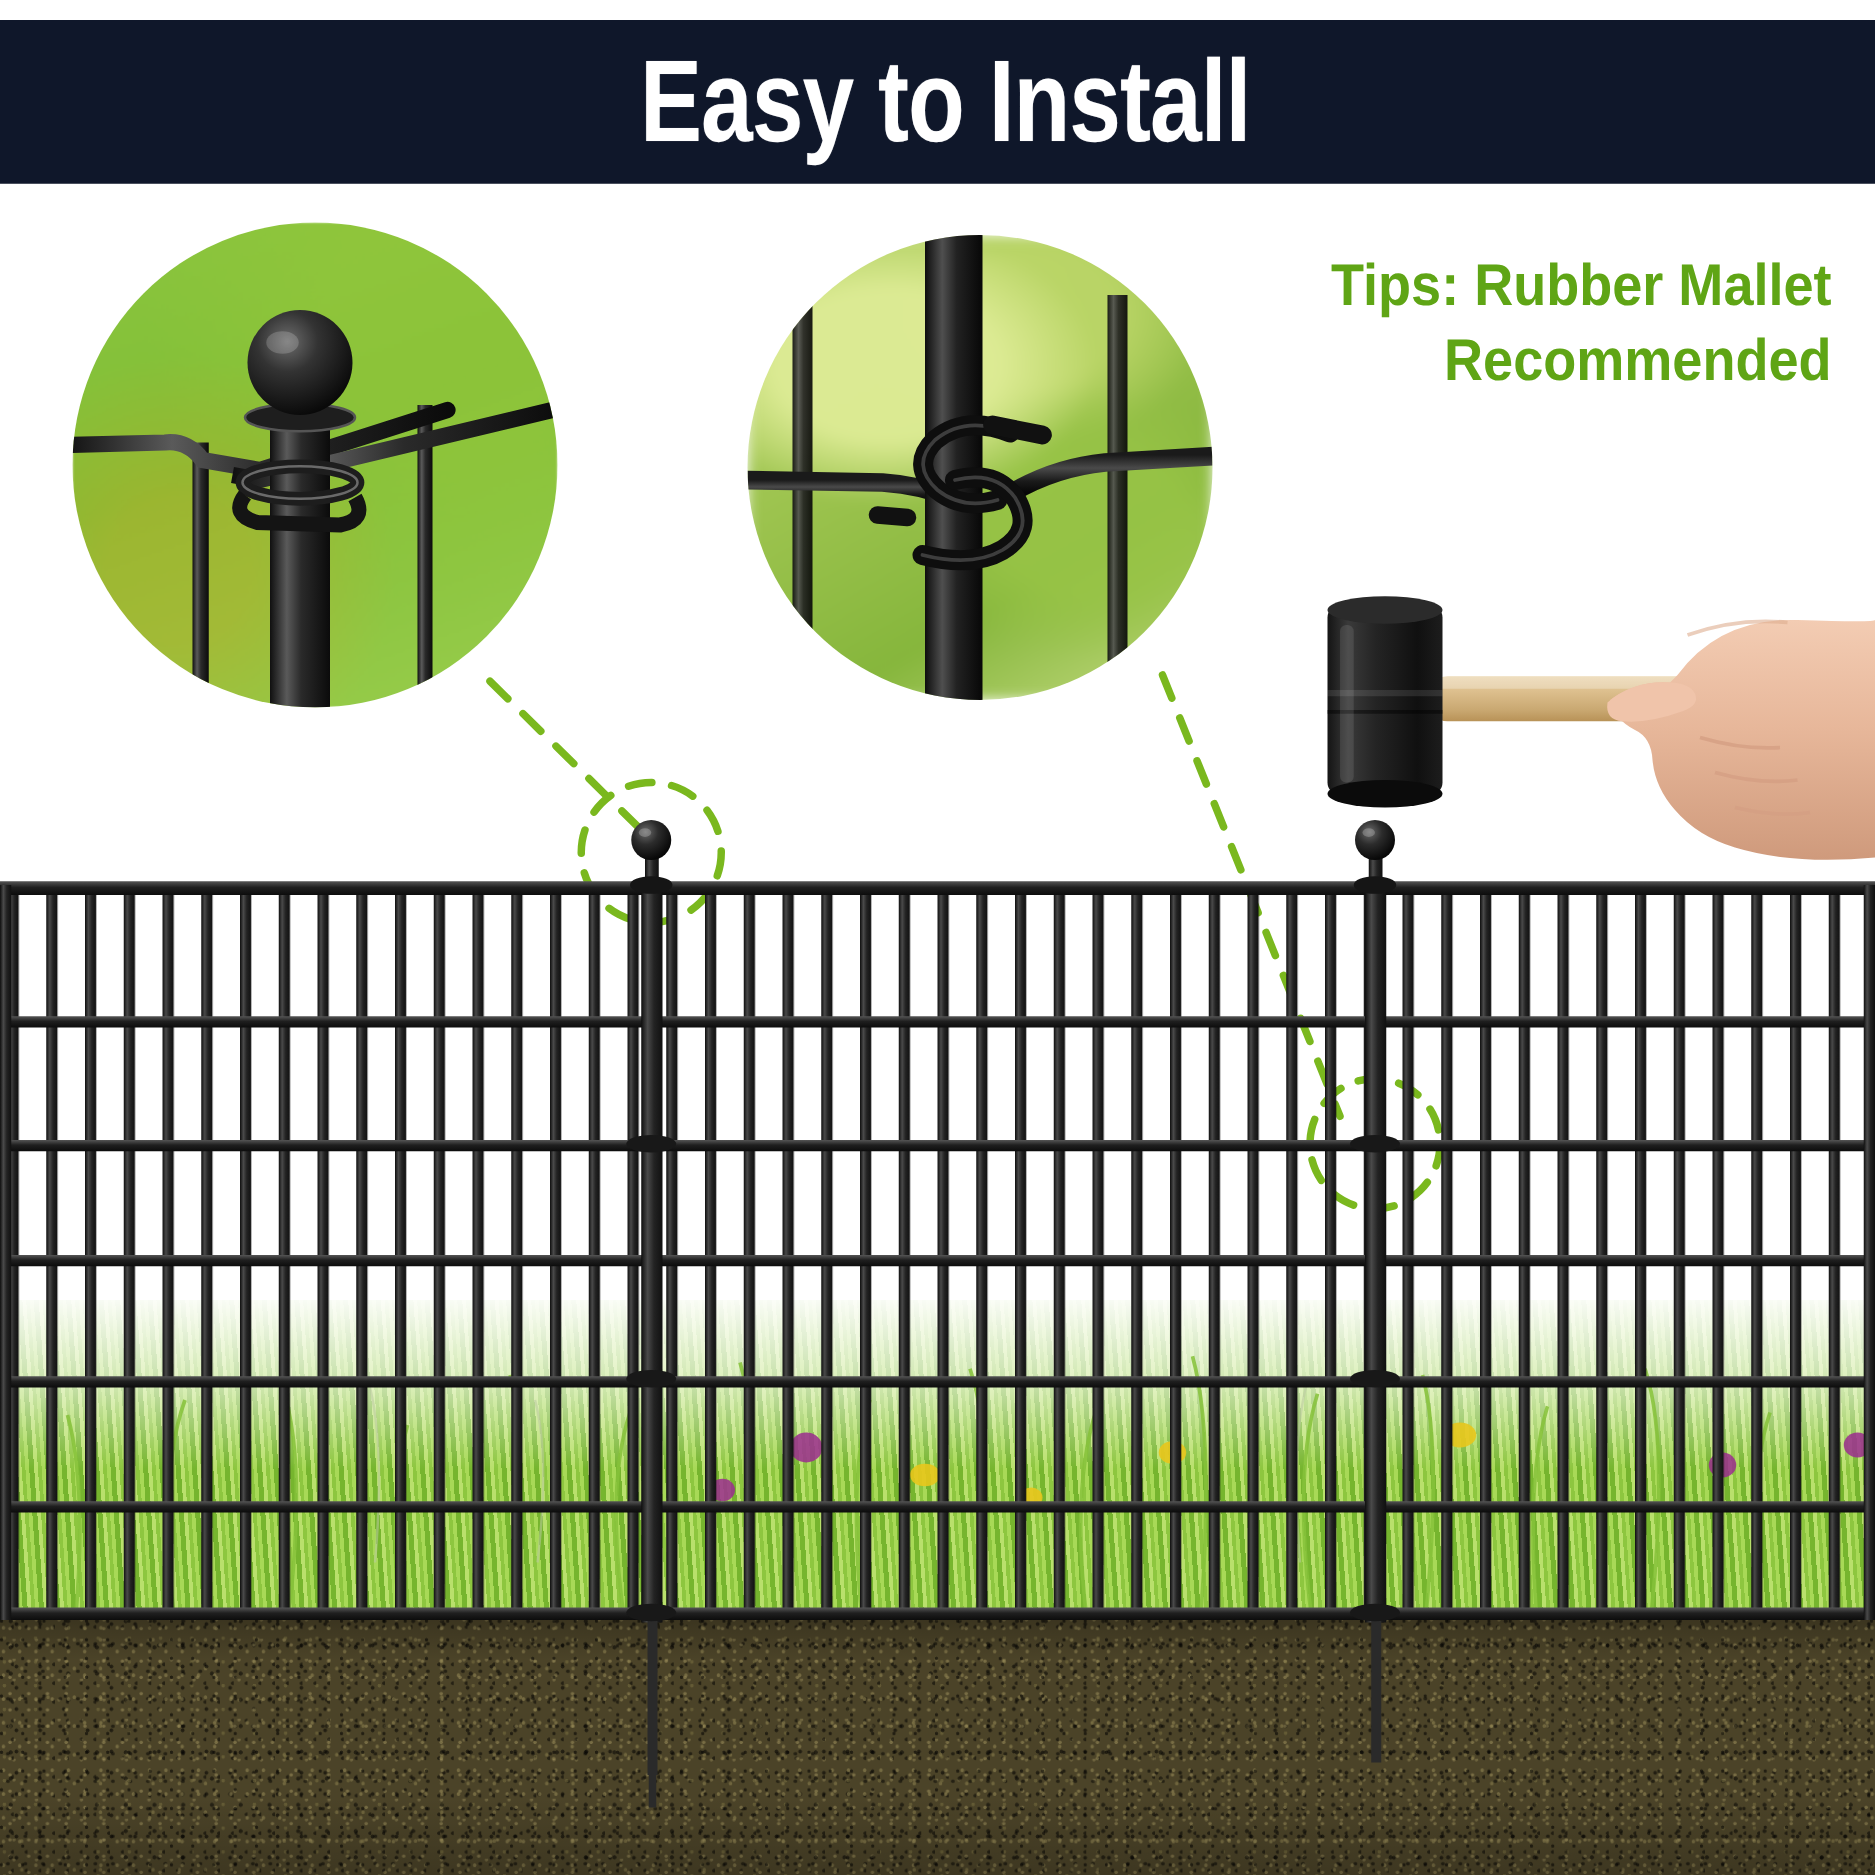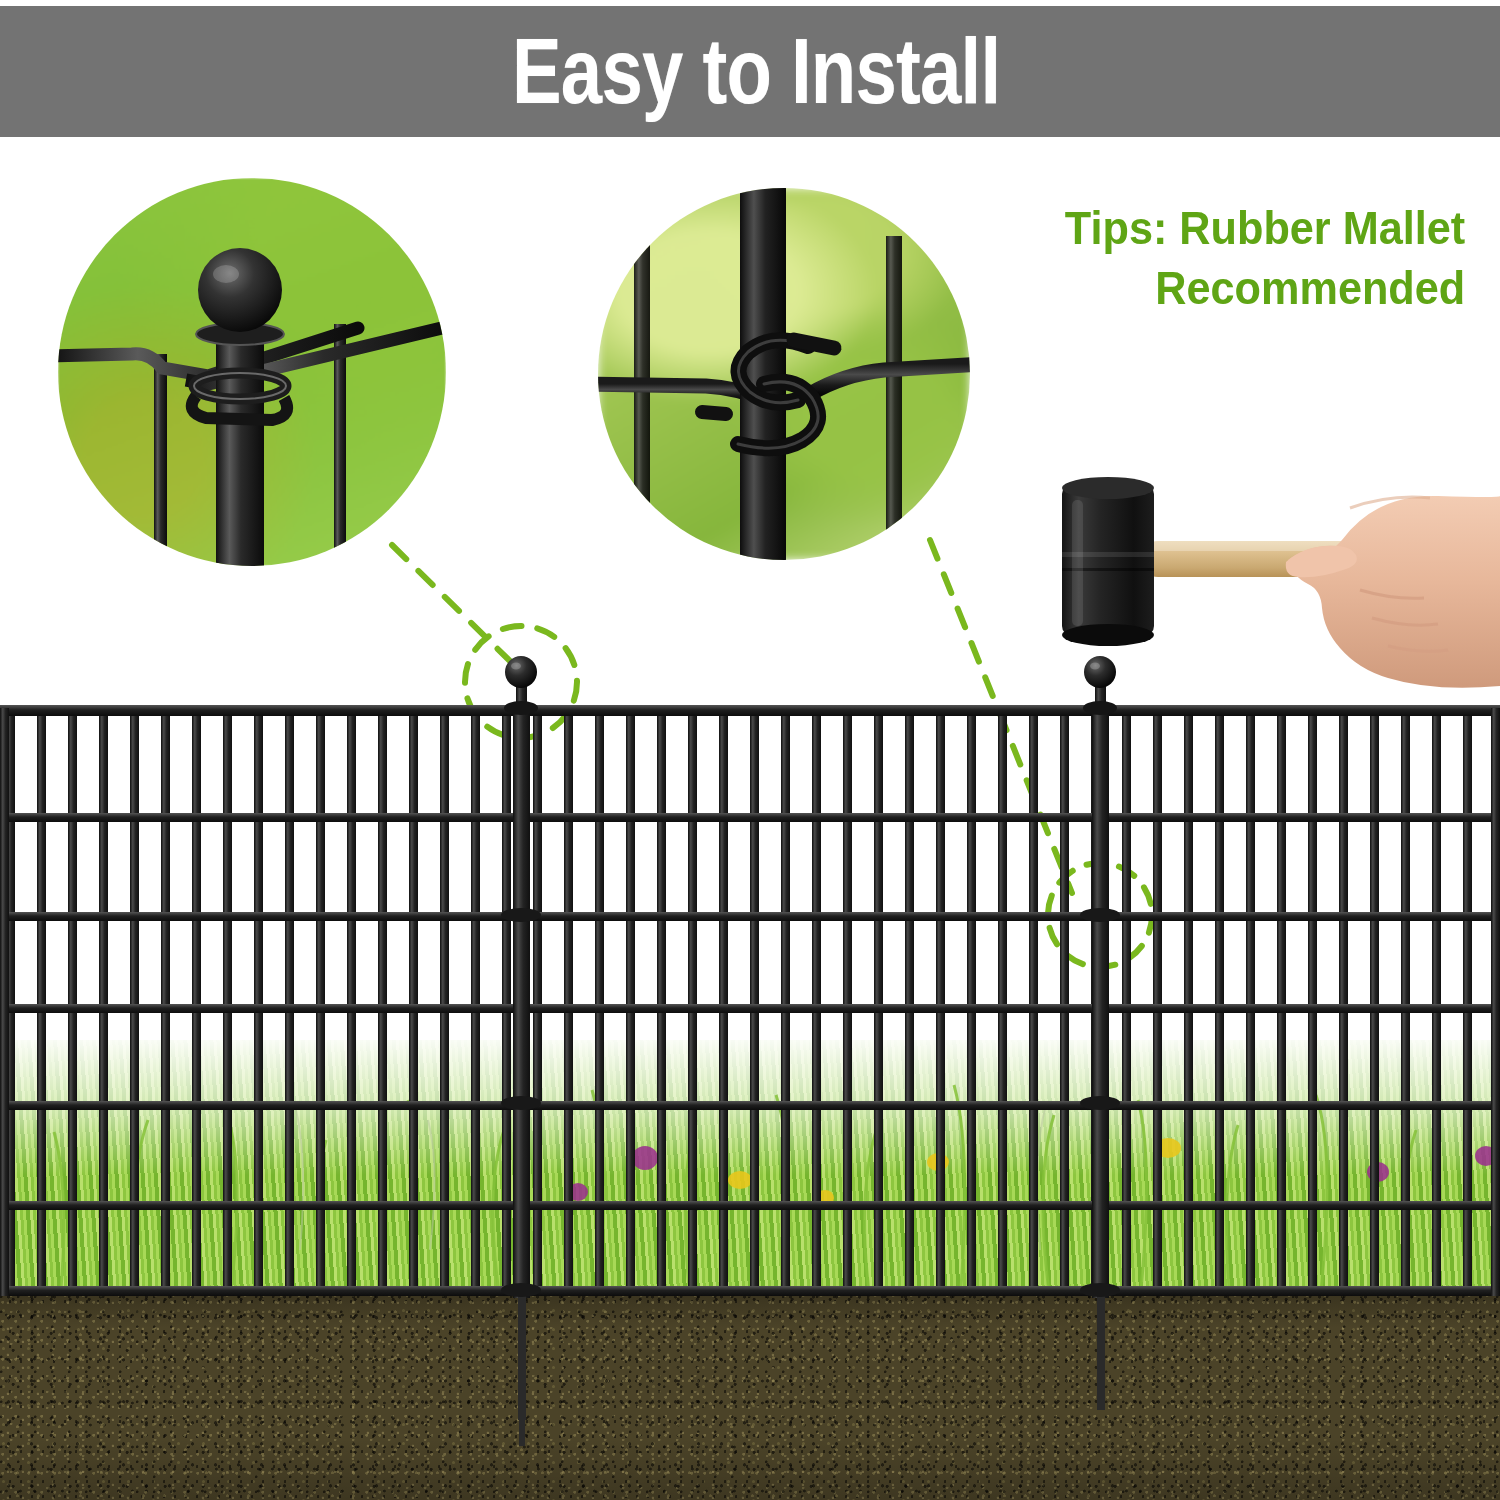--- a/index.html
+++ b/index.html
@@ -6,22 +6,22 @@
   html,body { background:#ffffff; }
   body {
     width:1500px; height:1500px;
     font-family:"Liberation Sans", sans-serif;
     overflow:hidden; position:relative;
   }
   #stage { position:absolute; inset:0; width:1500px; height:1500px; background:#fff; overflow:hidden; }
 
   
   .banner {
-    position:absolute; left:0; top:6px; width:1500px; height:131px;
-    background:#737373;
+    position:absolute; left:0; top:16px; width:1500px; height:131px;
+    background:#0f172a;
     display:flex; align-items:center; justify-content:center;padding-left:12px;
   }
   .banner-title {
     color:#ffffff;
     font-size:93px; font-weight:bold;
     letter-spacing:-1px;
     transform:scaleX(0.80);
     transform-origin:center center;
     white-space:nowrap;
     line-height:1;

